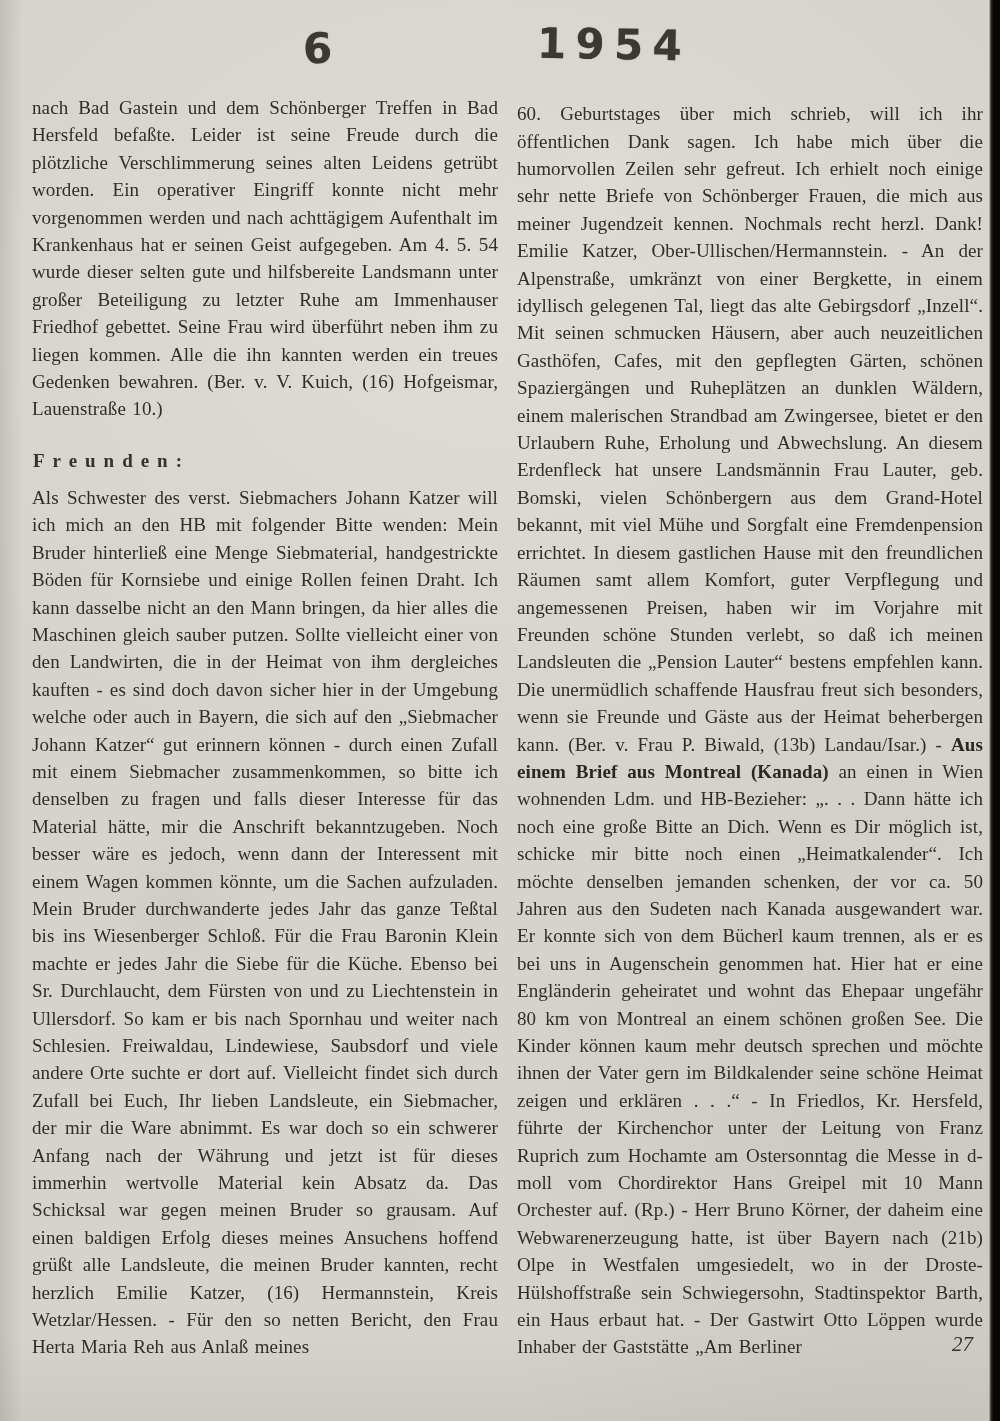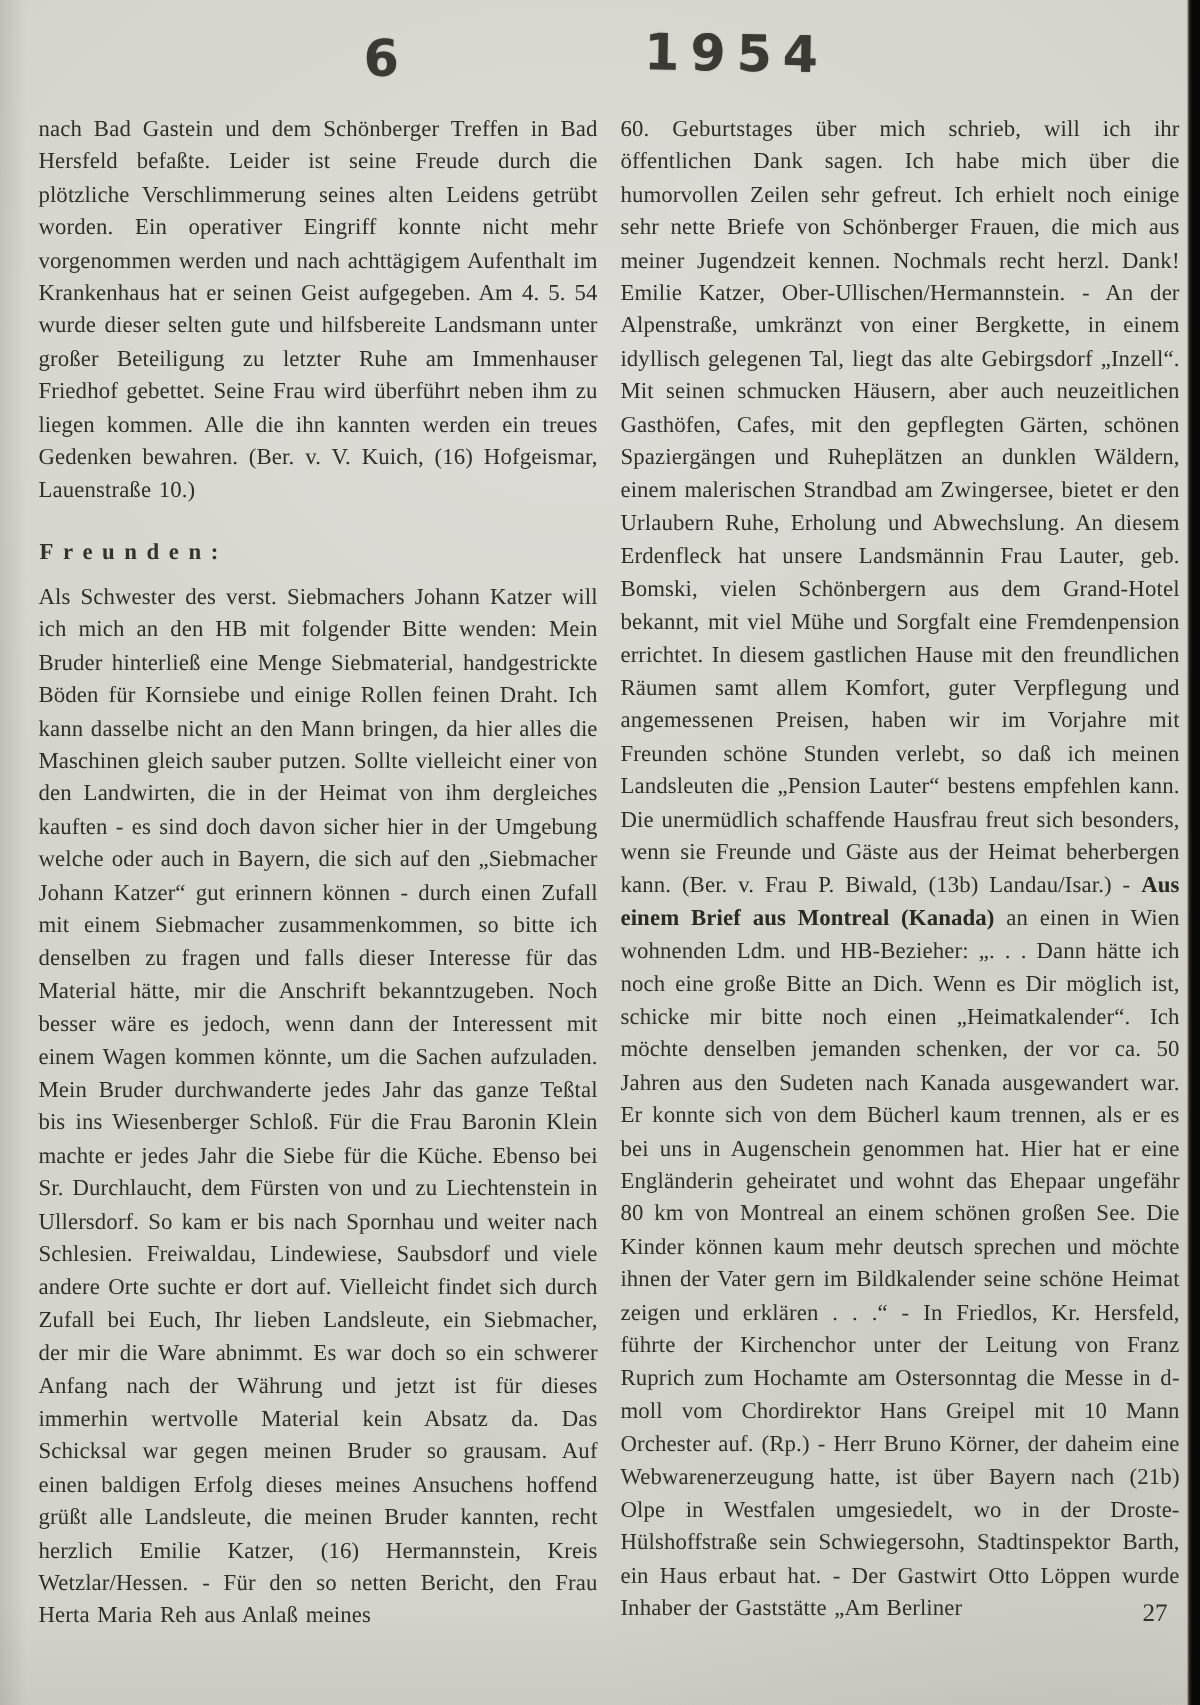--- a/index.html
+++ b/index.html
@@ -46,21 +46,21 @@
   }
   .year {
     position: absolute; left: 537px; top: 0;
     font-size: 42px; line-height: 1;
     letter-spacing: 0.22em;
     transform: rotate(1deg);
   }
   .columns {
     position: absolute; left: 32px; top: 94px;
     width: 951px;
-    display: flex; gap: 19px;
+    display: flex; gap: 19px; align-items: flex-end;
   }
   .col { width: 466px; }
   .para {
     margin: 0;
     font-size: 19px;
     line-height: 27.4px;
     text-align: justify;
     letter-spacing: 0.1px;
     word-spacing: 1.5px;
     color: #312d28;
@@ -70,20 +70,21 @@
     margin: 27px 0 12px 1px;
     font-size: 19px;
     font-weight: 600;
     letter-spacing: 0.42em;
     color: #35312c;
   }
   .page-number {
     position: absolute; top: 1332px; right: 27px;
     font-size: 21px;
     color: #35312c;
+    font-style: italic;
   }
 </style>
 </head>
 <body>
 
 <div class="page">
 
   <div class="texture"></div>
 
   <div class="edge-bar"></div>

